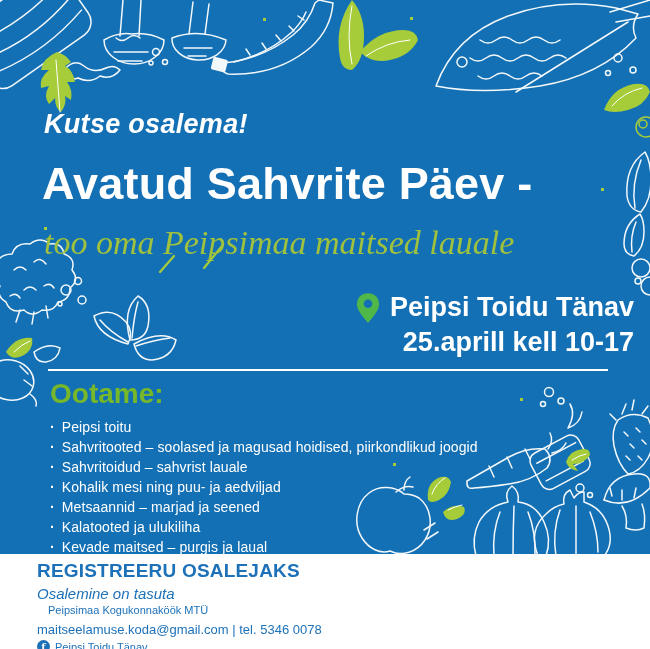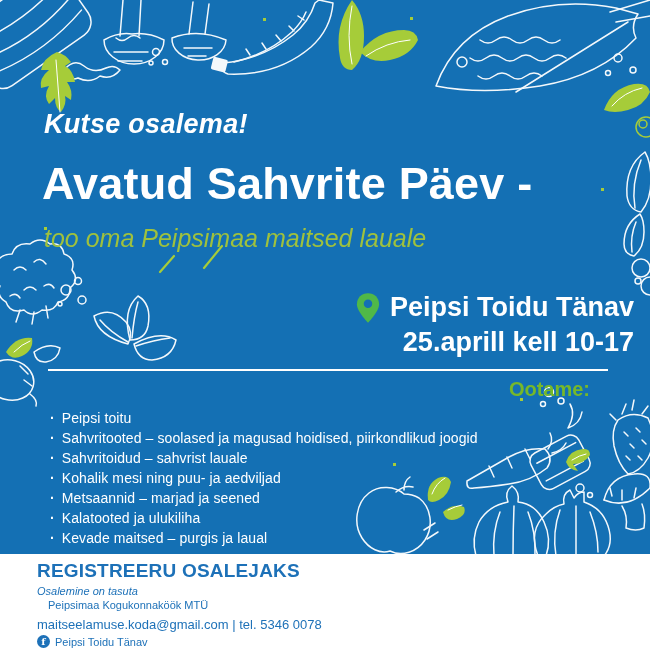--- a/index.html
+++ b/index.html
@@ -13,35 +13,35 @@
   *{box-sizing:border-box;}
   html,body{margin:0;padding:0;}
   body{width:650px;height:649px;overflow:hidden;background:#fff;}
   .poster{position:relative;width:650px;height:649px;background:var(--background-blue);
           font-family:"Liberation Sans",sans-serif;}
   .decor{position:absolute;left:0;top:0;}
   .hero-invite{position:absolute;left:44px;top:109px;font-size:27px;font-style:italic;
                font-weight:700;color:#fff;letter-spacing:.3px;}
   .hero-title{position:absolute;left:42px;top:158px;margin:0;font-size:45px;font-weight:700;
               color:#fff;letter-spacing:.2px;white-space:nowrap;}
-  .hero-tagline{position:absolute;left:44px;top:224px;font-size:25px;font-style:italic;
-                font-family:Liberation Sans, sans-serif;color:var(--script-green);white-space:nowrap;}
+  .hero-tagline{position:absolute;left:44px;top:224px;font-size:34px;font-style:italic;
+                font-family:Liberation Serif, serif;color:var(--script-green);white-space:nowrap;}
   .location{position:absolute;right:16px;top:290px;text-align:right;color:#fff;
             font-weight:700;font-size:27px;line-height:35px;}
   .loc-row{display:flex;align-items:center;justify-content:flex-end;gap:10px;}
   .divider{position:absolute;left:48px;top:369px;width:560px;height:2px;background:#fff;}
   .expect{position:absolute;left:50px;top:378px;width:540px;}
-  .expect-heading{font-size:20px;font-weight:700;color:var(--accent-green);margin:0 0 7px 0;text-align:right;}
+  .expect-heading{font-size:28px;font-weight:700;color:var(--accent-green);margin:0 0 7px 0;}
   .expect-list{list-style:none;margin:0;padding:0;}
   .expect-list li{font-size:14px;line-height:20px;color:#fff;letter-spacing:.1px;}
   .expect-list li::before{content:"·";margin-right:7px;font-weight:700;}
   footer{position:absolute;left:0;bottom:0;width:650px;height:95px;background:#fff;}
   .reg-block{position:absolute;left:37px;top:6px;color:var(--footer-blue);}
   .reg-title{font-size:19px;font-weight:700;letter-spacing:.2px;}
-  .reg-note{font-size:11px;font-style:italic;margin-top:3px;}
+  .reg-note{font-size:15px;font-style:italic;margin-top:3px;}
   .reg-org{font-size:11px;margin-top:2px;padding-left:11px;}
   .reg-contact{font-size:13px;margin-top:6px;}
   .fb-row{display:flex;align-items:center;gap:5px;margin-top:3px;font-size:11px;}
   .fb-icon{width:13px;height:13px;border-radius:50%;background:var(--footer-blue);color:#fff;
            font-size:10px;font-weight:700;display:flex;align-items:center;justify-content:center;
            font-family:"DejaVu Serif",serif;line-height:1;}
 </style>
 </head>
 <body>
 

